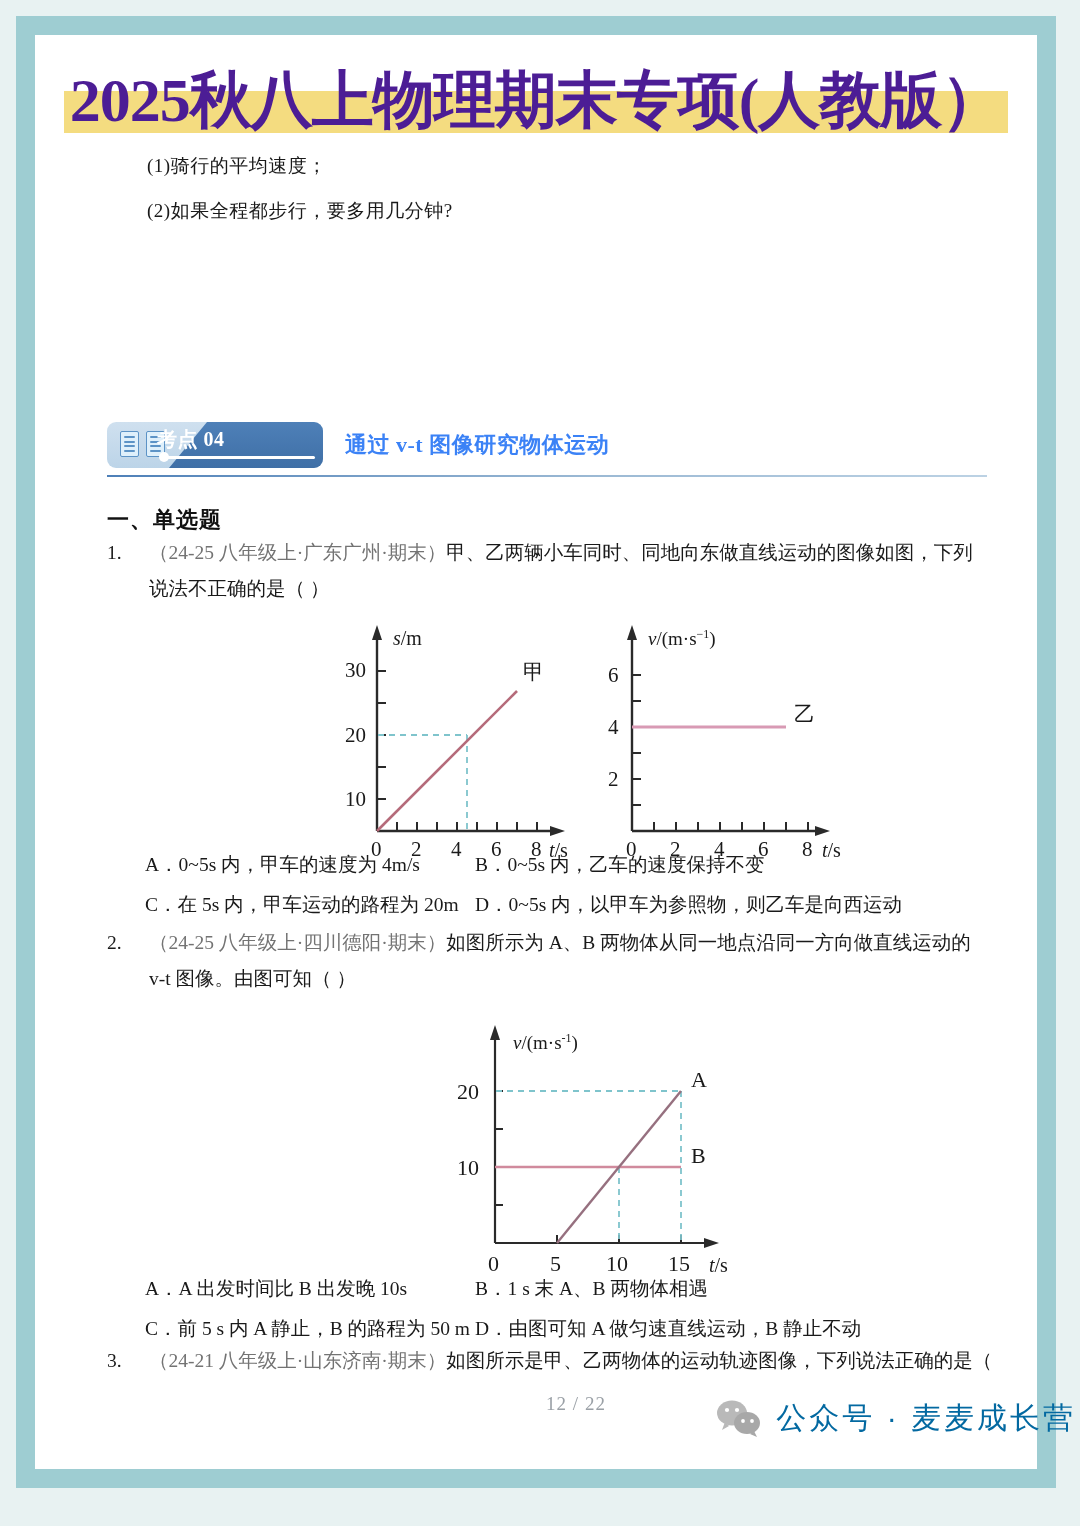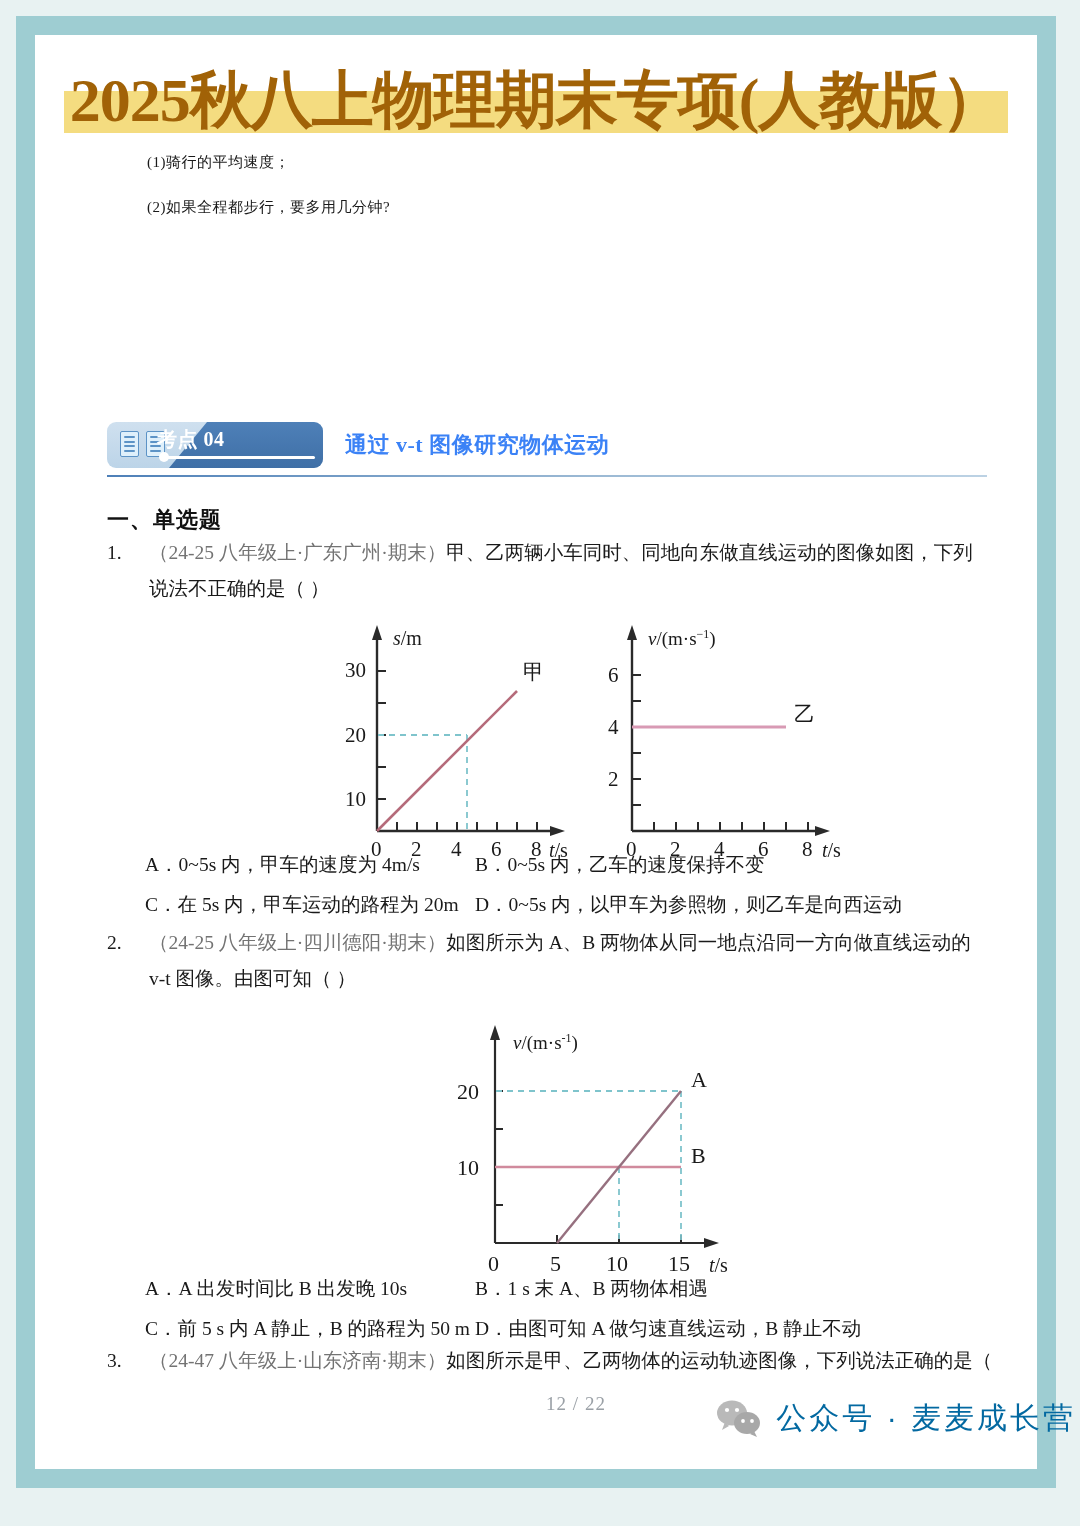--- a/index.html
+++ b/index.html
@@ -41,40 +41,40 @@
     text-align: center;
   }
   .title-text {
     display: inline-block;
     position: relative;
     font-family: "Liberation Serif", "DejaVu Serif", serif;
     font-weight: bold;
     font-size: 62px;
     line-height: 74px;
     letter-spacing: -1px;
-    color: #a16207;
+    color: #4c1d95;
     padding: 0 6px;
     white-space: nowrap;
   }
   .title-hl {
     position: absolute;
     left: 0px;
     top: 28px;
     width: 100%;
     height: 42px;
     background: #f4dc80;
     z-index: 0;
   }
   .title-text > span { position: relative; z-index: 1; }
 
   
   .carry {
     position: absolute;
     left: 112px;
-    font-size: 15px;
+    font-size: 19px;
     color: #1a1a1a;
     letter-spacing: 0.5px;
   }
   .carry.c1 { top: 118px; }
   .carry.c2 { top: 163px; }
 
   
   .section-head {
     position: absolute;
     left: 72px;
@@ -447,21 +447,21 @@
         <span class="opt-a">A．A 出发时间比 B 出发晚 10s</span><span>B．1 s 末 A、B 两物体相遇</span>
       </span>
       <span class="row">
         <span class="opt-c">C．前 5 s 内 A 静止，B 的路程为 50 m</span><span>D．由图可知 A 做匀速直线运动，B 静止不动</span>
       </span>
     </div>
 
     <div class="q" style="left:72px; top:1308px; width:890px;">
       <span class="num">3.</span>
       <span class="body">
-        <span class="src">（24-47 八年级上·山东济南·期末）</span><span>如图所示是甲、乙两物体的运动轨迹图像，下列说法正确的是（</span>
+        <span class="src">（24-21 八年级上·山东济南·期末）</span><span>如图所示是甲、乙两物体的运动轨迹图像，下列说法正确的是（</span>
       </span>
     </div>
 
     <div class="page-no">12 / 22</div>
 
   </div>
 </div>
 
 <div class="wm">
   <svg class="wechat-ico" width="46" height="38" viewBox="0 0 46 38">

